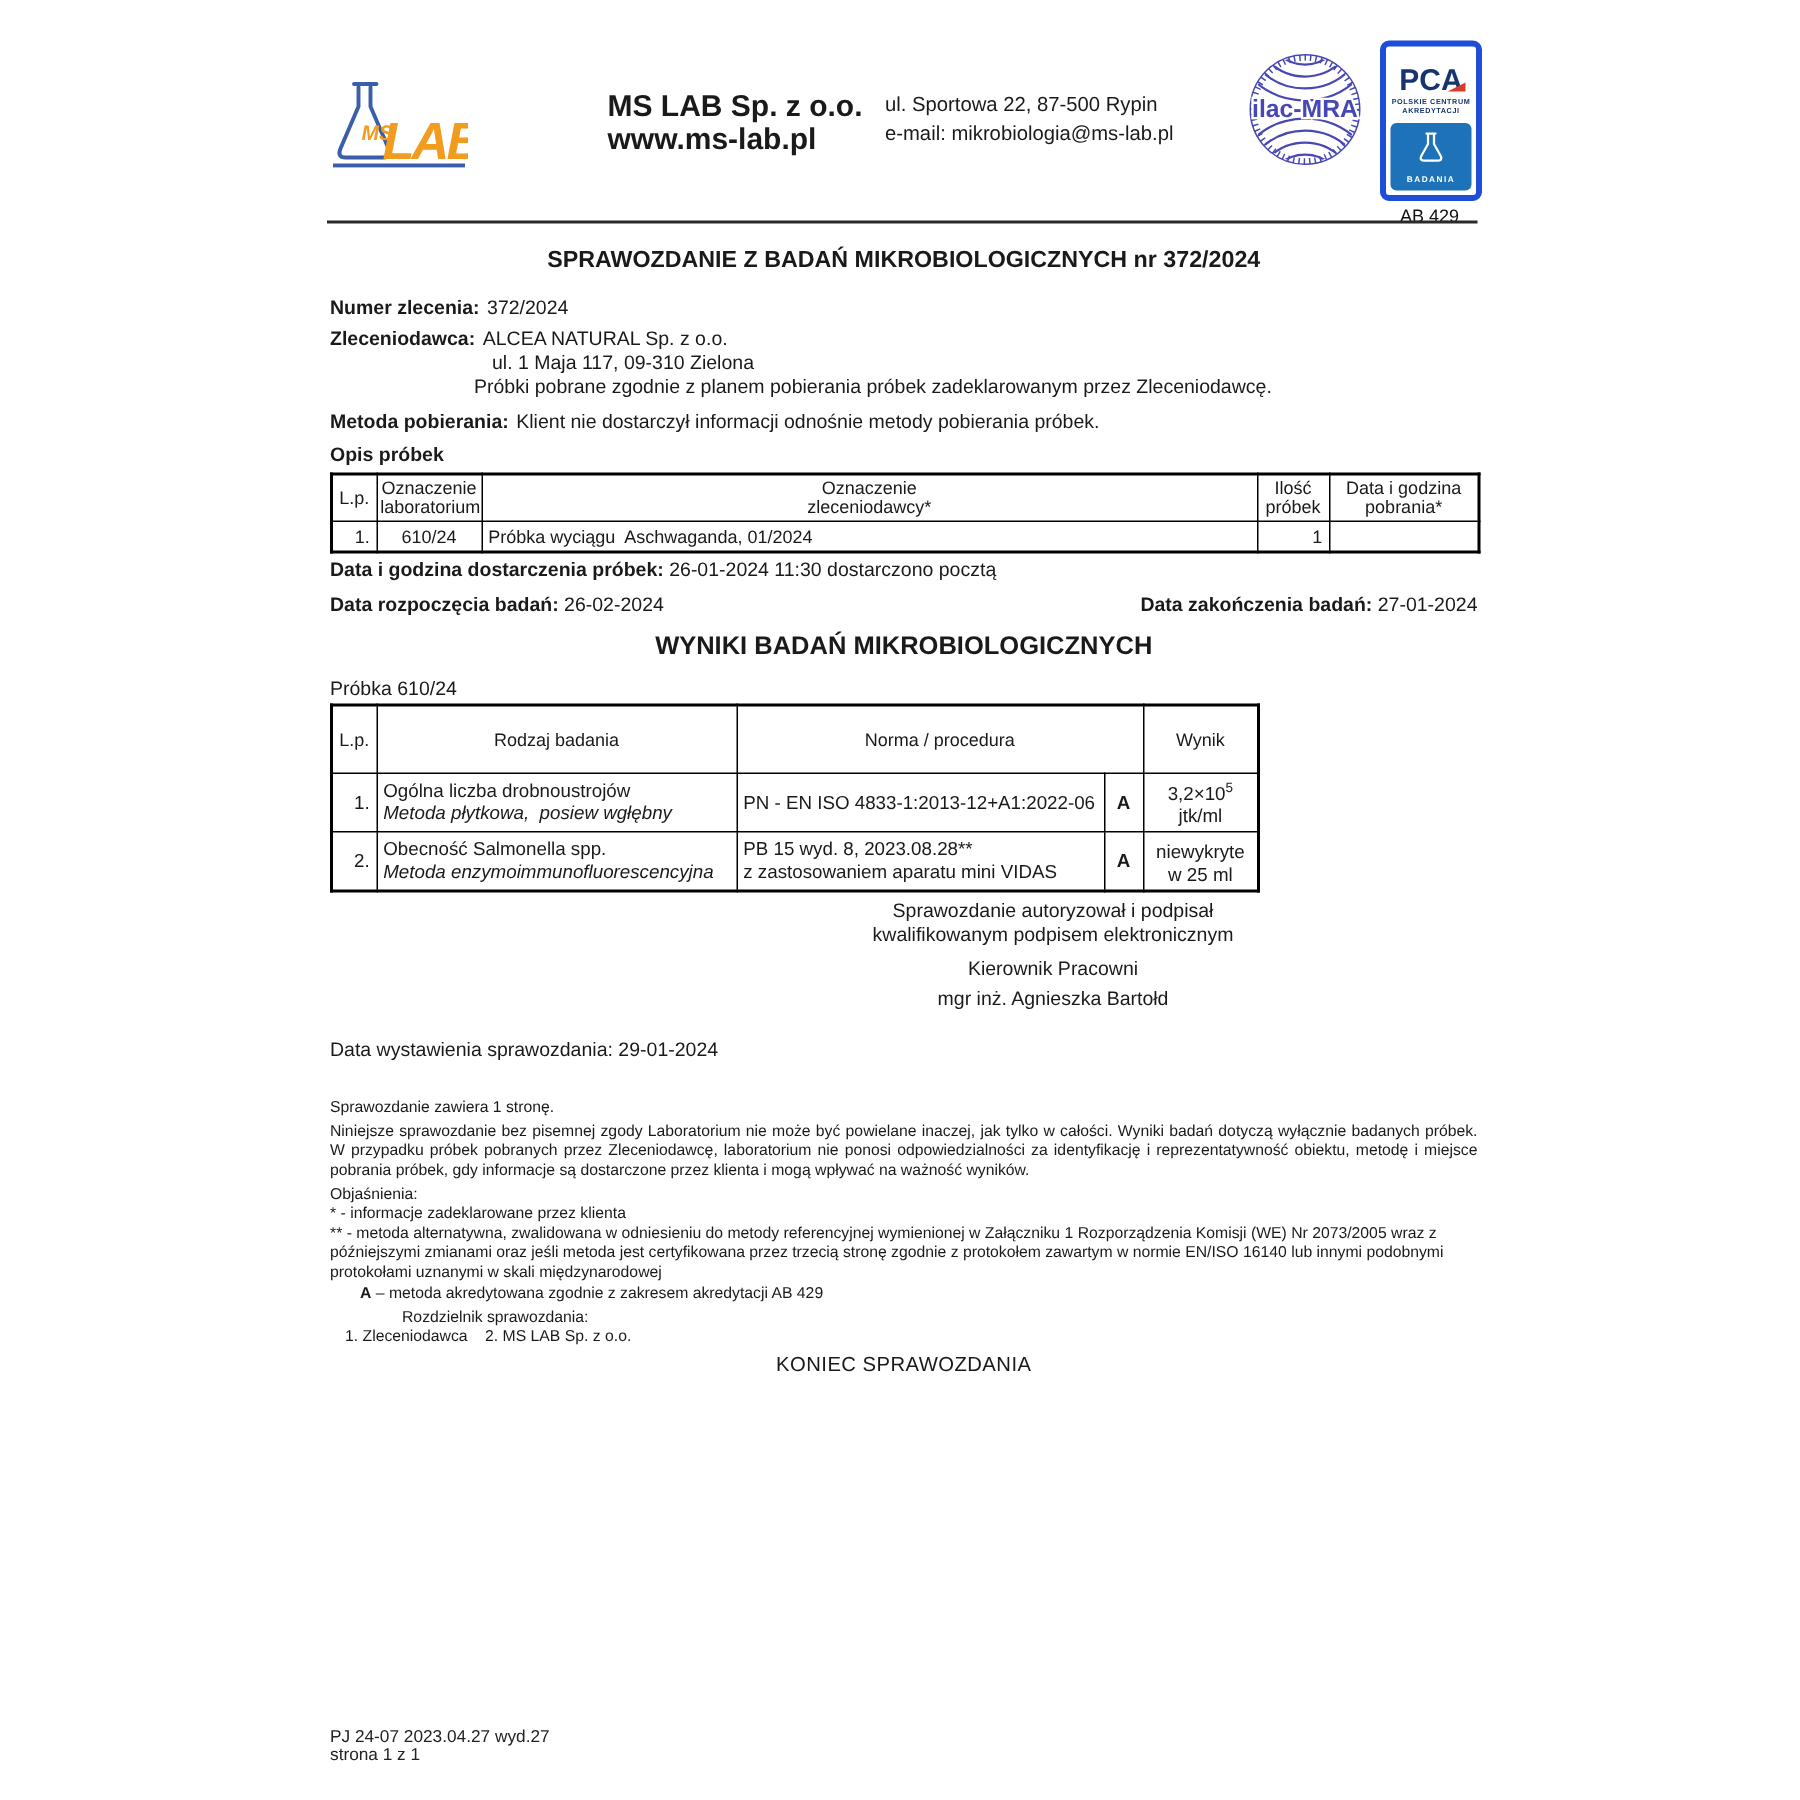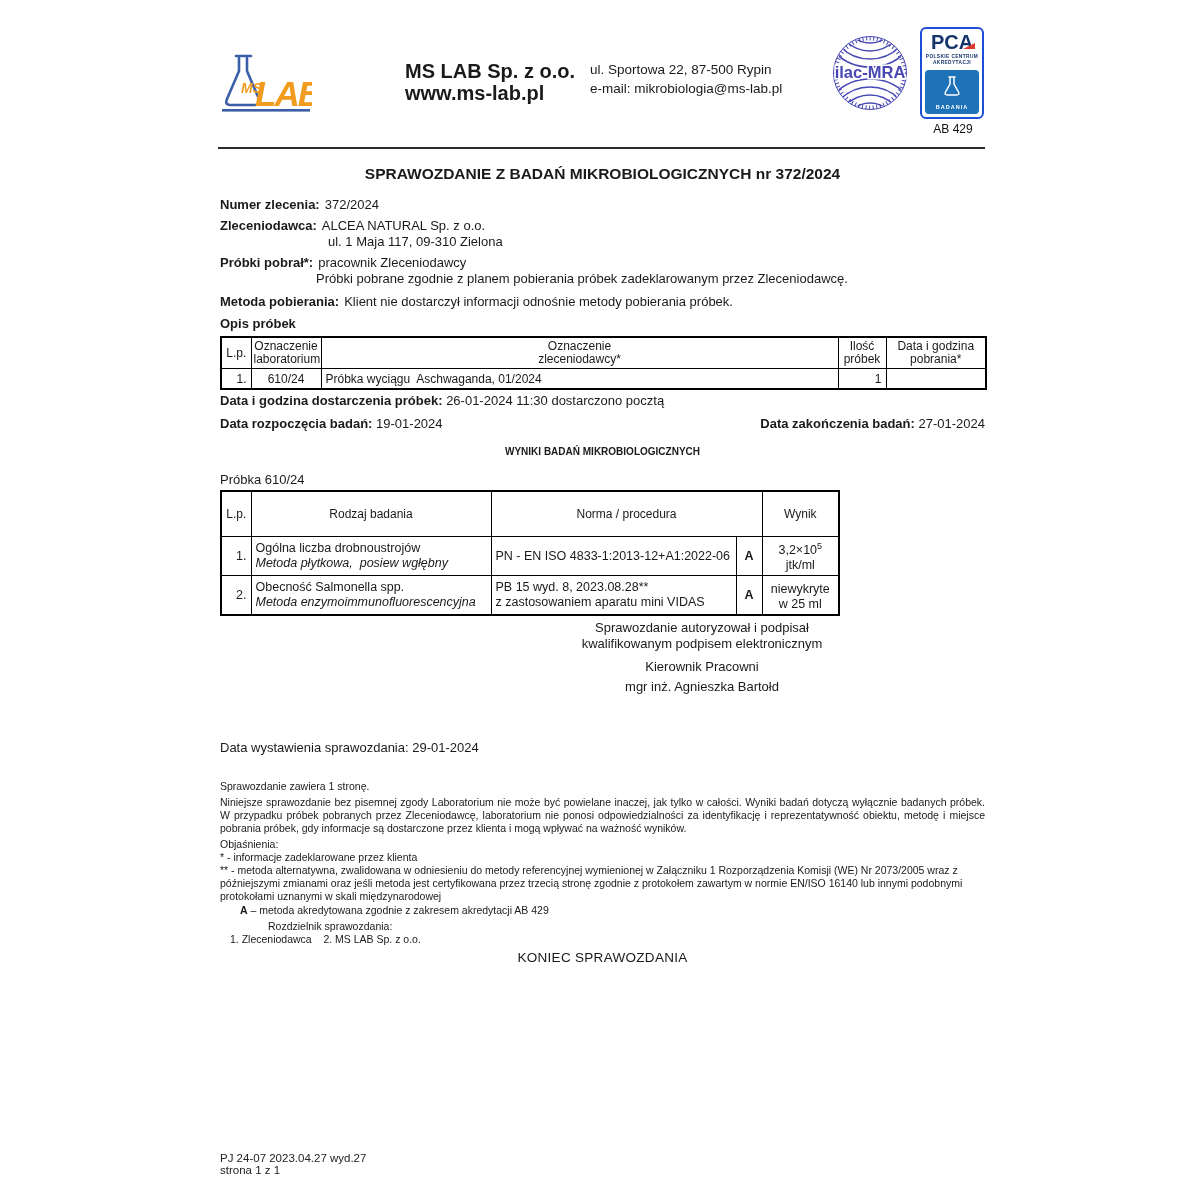--- a/index.html
+++ b/index.html
@@ -9,21 +9,21 @@
   }
   .pre{white-space:pre-wrap;}
   .preline{white-space:pre-line;}
 
   
   .hdr-logo{position:absolute;left:216px;top:52px;}
   .hdr-company{position:absolute;left:405px;top:60px;font-size:20px;font-weight:bold;line-height:22px;}
   .hdr-address{position:absolute;left:590px;top:60px;font-size:13.5px;line-height:19px;}
   .hdr-ilac{position:absolute;left:830px;top:33px;}
   .hdr-pca{position:absolute;left:920px;top:27px;width:66px;}
-  .pca-box{width:60px;border:2px solid #1d4ed8;border-radius:6px;background:#fff;padding-top:2px;}
+  .pca-box{width:60px;border:4px solid #1d4ed8;border-radius:6px;background:#fff;padding-top:12px;}
   .pca-acronym{position:relative;text-align:center;font-weight:bold;font-size:20px;line-height:22px;color:#16356e;letter-spacing:0;}
   .pca-red{position:absolute;right:7px;bottom:4px;width:0;height:0;border-left:12px solid transparent;border-bottom:6px solid #d93a2b;}
   .pca-name{font-size:4.8px;font-weight:bold;color:#16356e;text-align:center;line-height:6px;letter-spacing:.4px;margin-top:1px;}
   .pca-inner{background:#1e72b8;border-radius:4px;margin:4px 3px 3px;padding:5px 0 4px;text-align:center;}
   .pca-badania{font-size:5.5px;font-weight:bold;color:#fff;letter-spacing:1px;margin-top:2px;}
   .pca-ab{font-size:12px;color:#111;text-align:center;margin-top:3px;}
   .hdr-rule{position:absolute;left:218px;top:147px;width:767px;height:2px;background:#2a2a2a;}
 
   
   .content{position:absolute;left:220px;top:158px;width:765px;font-size:13px;line-height:16px;}
@@ -39,37 +39,37 @@
   .doc-table{border:2px solid #000;}
   .doc-table th,.doc-table td{border:1px solid #000;overflow:hidden;}
   .doc-table th{font-weight:normal;text-align:center;padding:2px;font-size:12px;line-height:13px;}
 
   .opis-table{width:765px;margin-top:4px;font-size:12px;}
   .opis-table td{height:17px;padding:1px 4px;}
   .cell-right{text-align:right;} .cell-center{text-align:center;} .cell-left{text-align:left;}
 
   .dates-line{margin-top:3px;}
   .dates-flex{display:flex;justify-content:space-between;margin-top:7px;}
-  .center-head{text-align:center;font-weight:bold;font-size:10px;margin-top:12px;}
+  .center-head{text-align:center;font-weight:bold;font-size:17px;margin-top:12px;}
   .sample-head{font-weight:normal;margin-top:12px;}
 
   .res-table{width:618px;margin-top:2px;font-size:12.5px;}
   .res-table th{height:40px;}
   .res-table td{height:33px;padding:2px 4px;vertical-align:middle;line-height:15px;}
   .res-lp{text-align:right;padding-right:3px;}
   .res-method{font-style:italic;}
   .res-norm{padding-left:6px;}
   .res-flag{text-align:center;font-weight:bold;}
   .res-result{text-align:center;}
   .res-result sup{font-size:9px;}
 
   .auth{width:440px;margin:4px 0 0 262px;text-align:center;line-height:16px;}
   .auth-pos{margin-top:7px;}
   .auth-sign{margin-top:4px;}
-  .issue-line{margin-top:45px;}
+  .issue-line{margin-top:18px;}
 
   .fine{font-size:10.5px;line-height:13px;}
   .fp-pages{margin-top:24px;}
   .fp-disc{margin-top:3px;text-align:justify;}
   .fp-expl{margin-top:3px;}
   .fp-a{margin-top:1px;margin-left:20px;}
   .fp-dist-items{padding-left:10px;}
   .fp-rozdz{margin-top:3px;padding-left:48px;}
   .end-note{text-align:center;font-size:13.5px;margin-top:4px;letter-spacing:.3px;}
 
@@ -149,23 +149,20 @@
 
   <div class="meta-line mt14">
     <b>Numer zlecenia:</b><span>372/2024</span>
   </div>
   <div class="meta-line">
     <b>Zleceniodawca:</b><span>ALCEA NATURAL Sp. z o.o.</span>
   </div>
   <div class="meta-line indent108">
     <span>ul. 1 Maja 117, 09-310 Zielona</span>
   </div>
-  <div class="meta-line">
-    <b>Próbki pobrał*:</b><span>pracownik Zleceniodawcy</span>
-  </div>
   <div class="meta-line indent96">
     <span>Próbki pobrane zgodnie z planem pobierania próbek zadeklarowanym przez Zleceniodawcę.</span>
   </div>
   <div class="meta-line mt7">
     <b>Metoda pobierania:</b><span>Klient nie dostarczył informacji odnośnie metody pobierania próbek.</span>
   </div>
 
   <div class="section-label">Opis próbek</div>
 
   <table class="doc-table opis-table">
@@ -195,21 +192,21 @@
       <td class="cell-right">1</td>
       <td></td>
     </tr>
   </tbody>
     </table>
 
   <div class="dates-line">
     <b>Data i godzina dostarczenia próbek:</b> <span>26-01-2024 11:30 dostarczono pocztą</span>
   </div>
   <div class="dates-flex">
-    <span><b>Data rozpoczęcia badań:</b> <span>19-01-2024</span></span>
+    <span><b>Data rozpoczęcia badań:</b> <span>26-02-2024</span></span>
     <span><b>Data zakończenia badań:</b> <span>27-01-2024</span></span>
   </div>
 
   <div class="center-head">WYNIKI BADAŃ MIKROBIOLOGICZNYCH</div>
   <div class="sample-head">Próbka 610/24</div>
 
   <table class="doc-table res-table">
     <colgroup>
         <col style="width:30px">
         <col style="width:240px">

